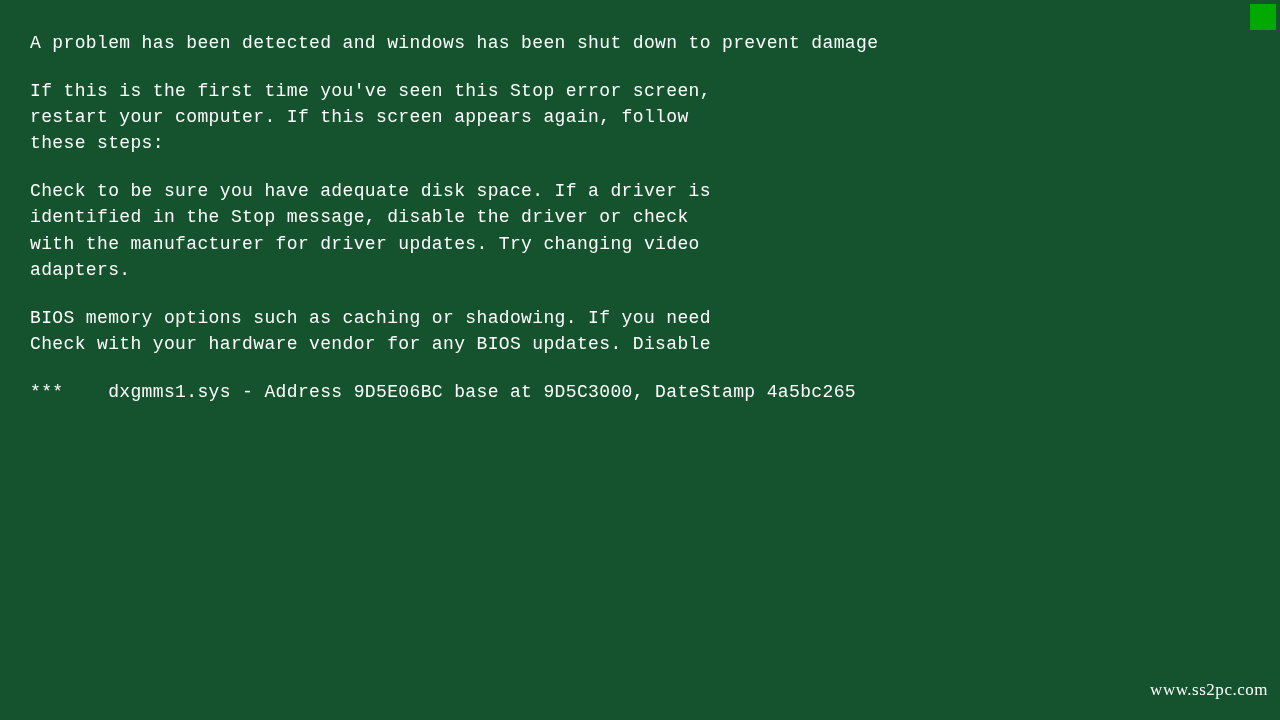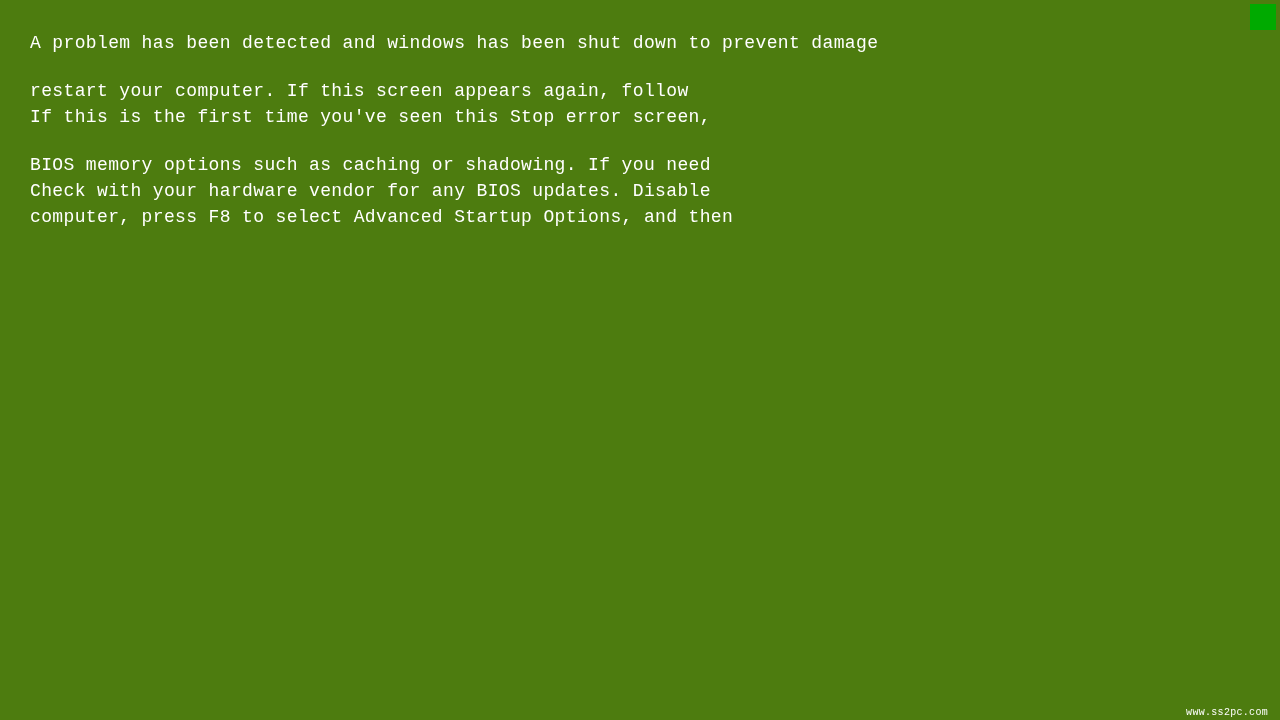--- a/index.html
+++ b/index.html
@@ -12,46 +12,46 @@
       width: 1280px;
       height: 720px;
       background-color: #000;
       overflow: hidden;
       font-family: 'Courier New', Courier, monospace;
     }
 
     #bsod-screen {
       width: 1280px;
       height: 720px;
-      background-color: #4d7c0f;
+      background-color: #14532d;
       color: #FFFFFF;
       padding: 30px 30px 42px 30px;
       position: relative;
       font-size: 18px;
       line-height: 1.45;
       letter-spacing: 0.02em;
     }
 
     .bsod-paragraph {
       margin-bottom: 22px;
     }
 
     .bsod-line {
       display: block;
       white-space: pre-wrap;
       word-break: break-word;
     }
 
     #watermark {
       position: absolute;
-      bottom: 0;
+      bottom: 17px;
       right: 12px;
-      font-size: 10px;
+      font-size: 17px;
       color: #FFFFFF;
-      font-family: Liberation Mono, monospace;
+      font-family: Liberation Serif, serif;
       letter-spacing: 0.03em;
     }
 
     #corner-icon {
       position: absolute;
       top: 4px;
       right: 4px;
       width: 26px;
       height: 26px;
       background-color: #00AA00;
@@ -65,28 +65,37 @@
 
 <div id="bsod-screen">
 
   <div id="corner-icon"></div>
 
   <div class="bsod-paragraph">
     <span class="bsod-line">A problem has been detected and windows has been shut down to prevent damage</span>
   </div>
 
   <div class="bsod-paragraph">
+    <span class="bsod-line">If this is the first time you've seen this Stop error screen,</span>
     <span class="bsod-line">restart your computer. If this screen appears again, follow</span>
-    <span class="bsod-line">If this is the first time you've seen this Stop error screen,</span>
+    <span class="bsod-line">these steps:</span>
   </div>
 
+  <div class="bsod-paragraph">
+    <span class="bsod-line">Check to be sure you have adequate disk space. If a driver is</span>
+    <span class="bsod-line">identified in the Stop message, disable the driver or check</span>
+    <span class="bsod-line">with the manufacturer for driver updates. Try changing video</span>
+    <span class="bsod-line">adapters.</span>
+  </div>
 
   <div class="bsod-paragraph">
     <span class="bsod-line">BIOS memory options such as caching or shadowing. If you need</span>
     <span class="bsod-line">Check with your hardware vendor for any BIOS updates. Disable</span>
-    <span class="bsod-line">computer, press F8 to select Advanced Startup Options, and then</span>
   </div>
 
 
 
+  <div class="bsod-paragraph">
+    <span class="bsod-line">***    dxgmms1.sys - Address 9D5E06BC base at 9D5C3000, DateStamp 4a5bc265</span>
+  </div>
 
   <div id="watermark">www.ss2pc.com</div>
 </div>
 
 </body></html>

